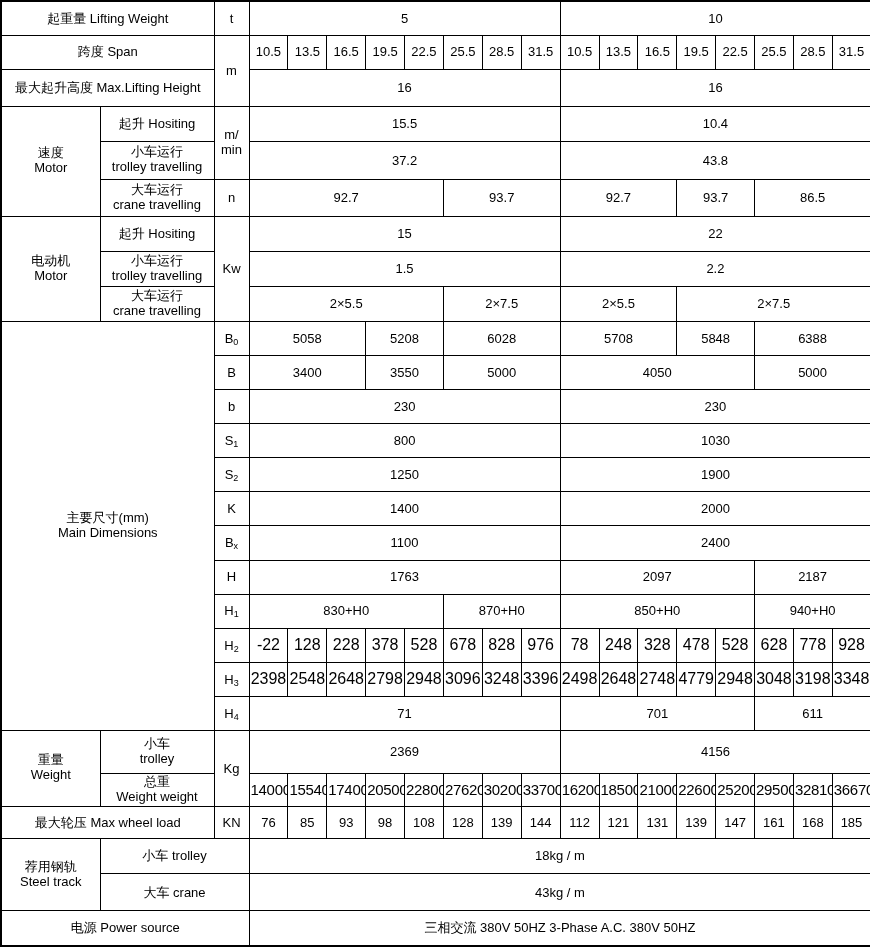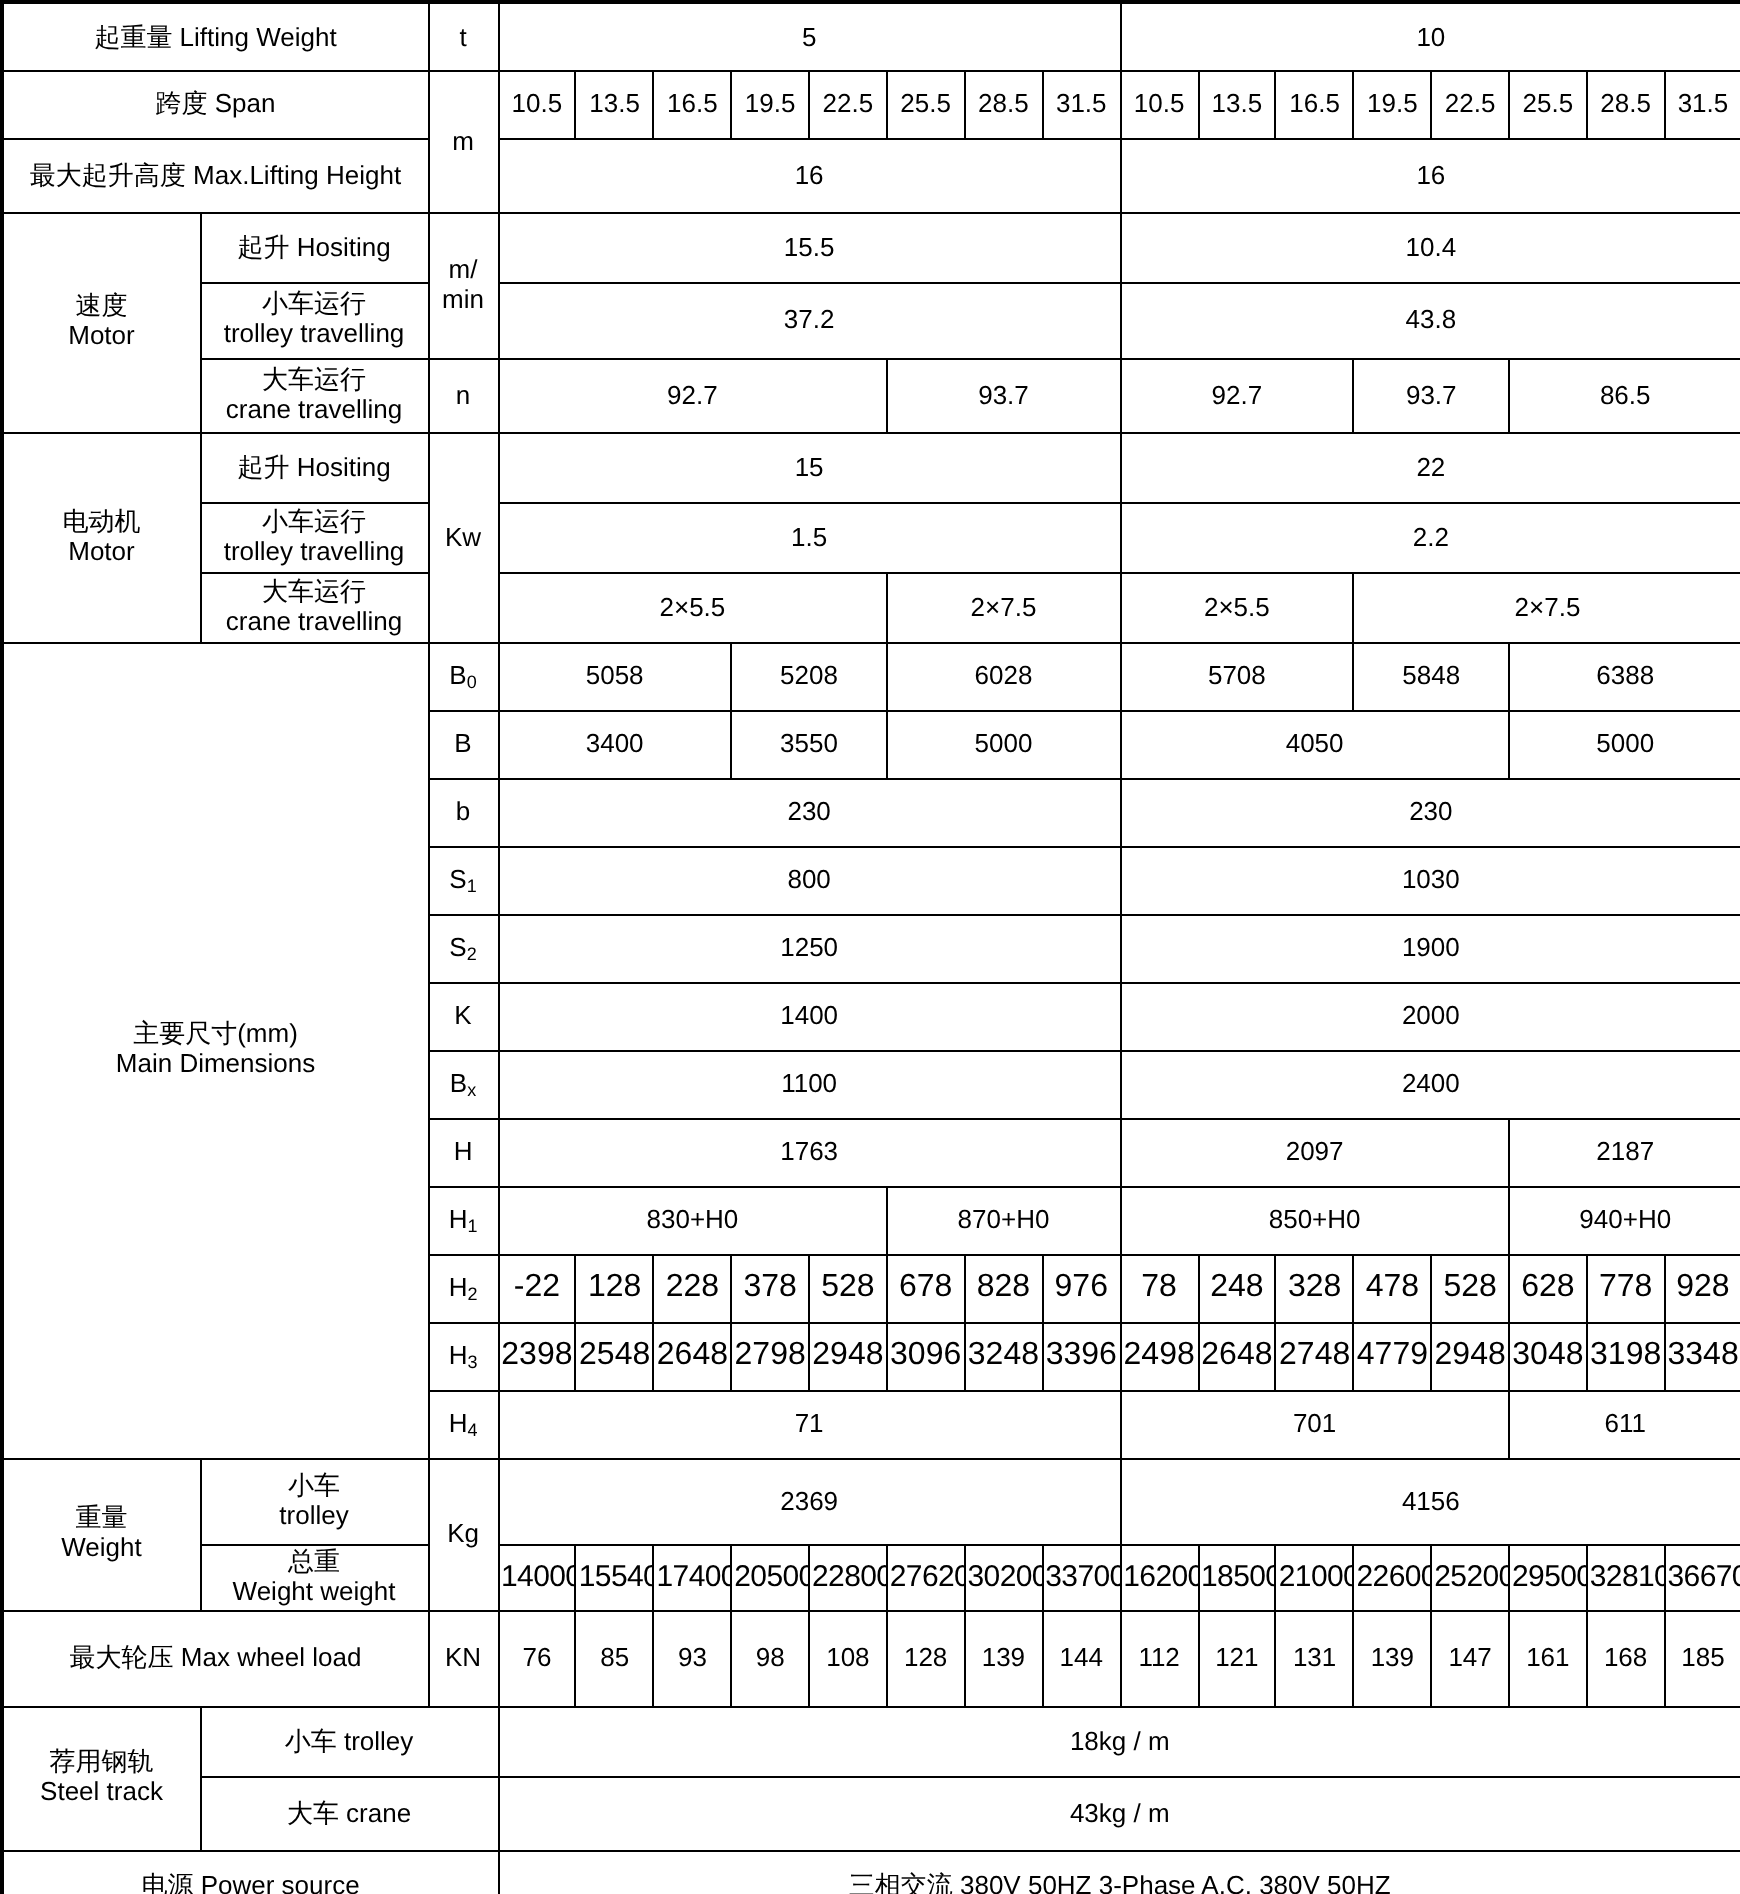--- a/index.html
+++ b/index.html
@@ -21,21 +21,21 @@
     padding:0 1px;
     overflow:hidden;
     line-height:1.18;
   }
   .two div{line-height:1.15;}
   sub{font-size:9px;line-height:0;vertical-align:-2px;}
   .sm{font-size:16px;}
   .xs{font-size:15px;letter-spacing:-0.3px;margin-left:26px;}
   .h34{height:34px}.h35{height:35px}.h37{height:37px}.h38{height:38px}
   .hd{height:34px}
-  .h43{height:43px}.h33{height:33px}.h32{height:48px}
+  .h43{height:43px}.h33{height:33px}.h32{height:32px}
   col.ca{width:99px} col.cb{width:114px} col.cu{width:35px} col.cd{width:38.875px}
 </style>
 </head>
 <body>
 
 <table class="spec-table">
   <colgroup>
     <col class="ca">
       <col class="cb">
       <col class="cu">

